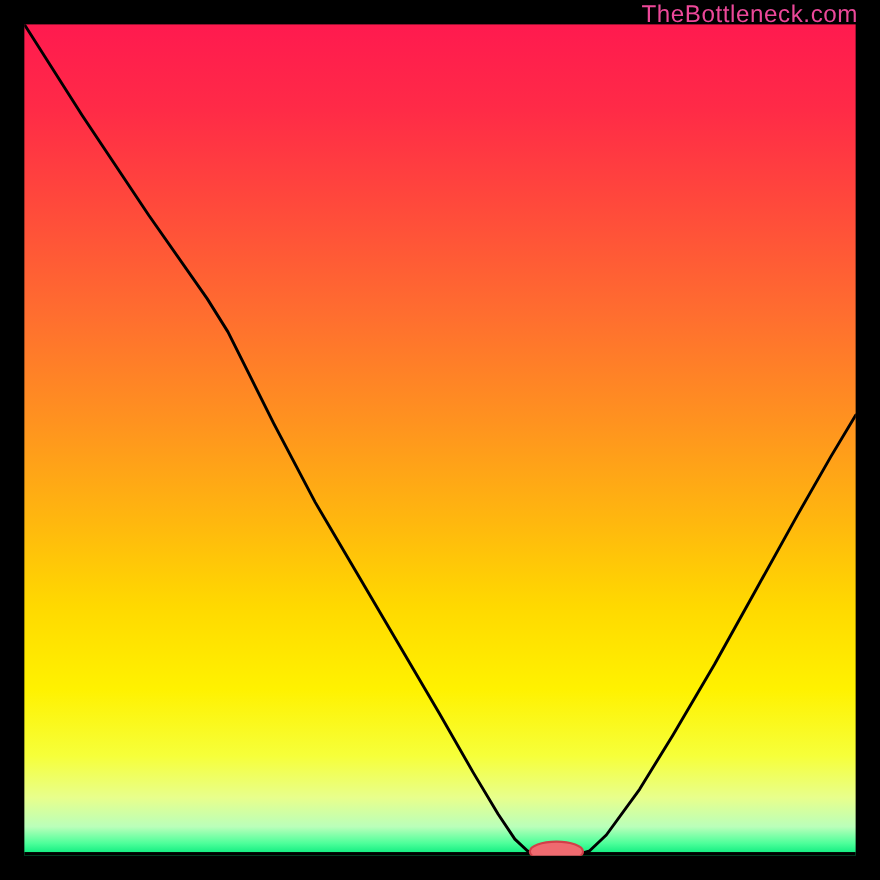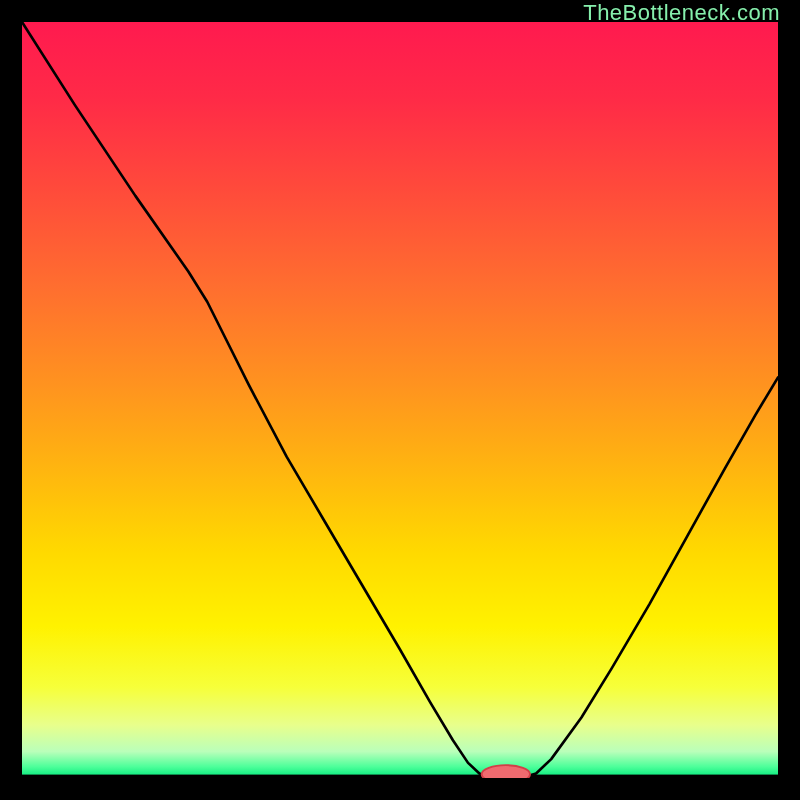--- a/index.html
+++ b/index.html
@@ -15,21 +15,21 @@
     left: 22px;
     top: 22px;
     width: 756px;
     height: 756px;
     box-sizing: border-box;
   }
   .watermark {
     position: absolute;
     top: 0px;
     right: 20px;
-    color: #86efac;
+    color: #ec4899;
     font-family: Arial, Helvetica, sans-serif;
     font-size: 22px;
     letter-spacing: 0.5px;
   }
   svg {
     display: block;
   }
 </style>
 </head>
 <body>

